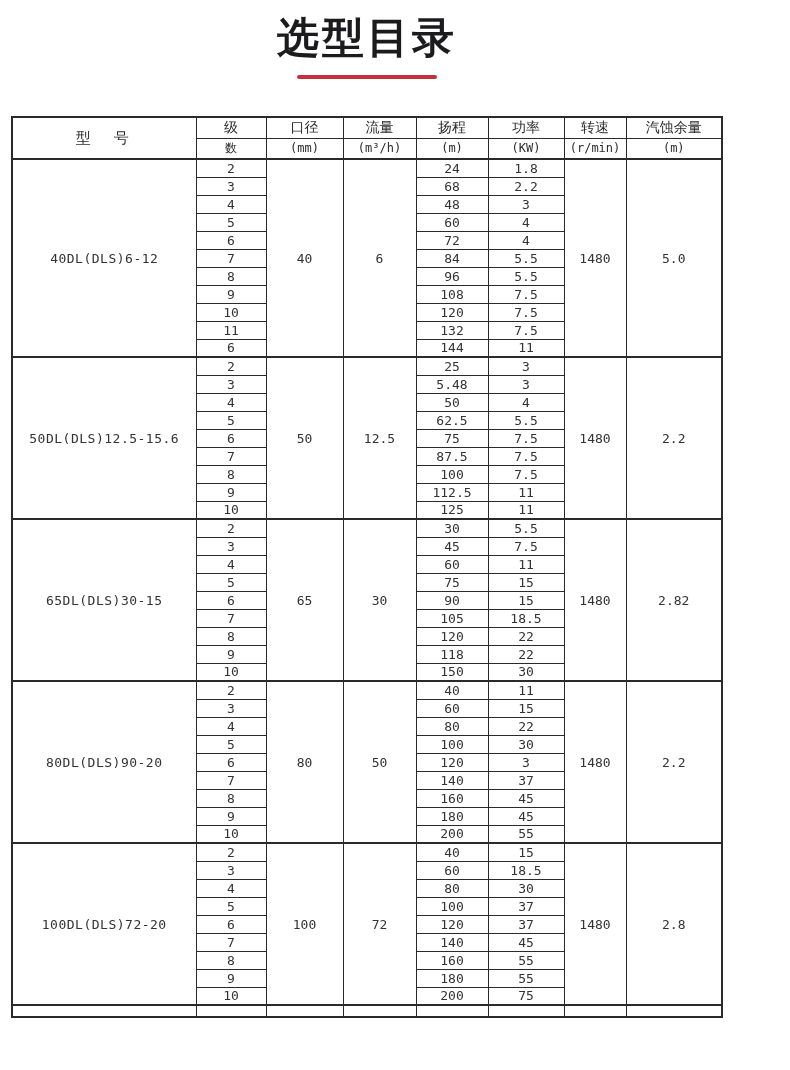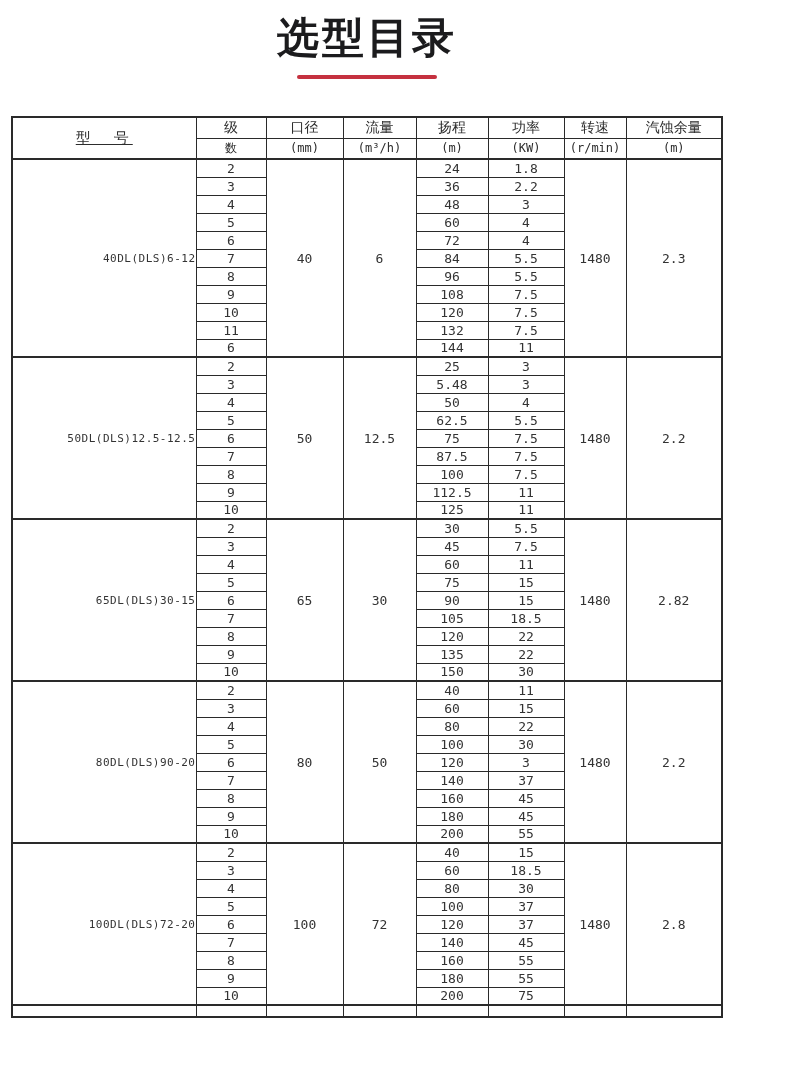--- a/index.html
+++ b/index.html
@@ -43,32 +43,32 @@
     overflow: hidden;
     white-space: nowrap;
   }
   .catalog thead th {
     height: 21px;
     font-weight: 400;
     font-size: 14px;
     color: #2d2d2d;
     font-family: "DejaVu Sans", sans-serif;
   }
-  .catalog thead th.model-h { font-size: 15px; letter-spacing: 4px; text-decoration: underline; }
+  .catalog thead th.model-h { font-size: 15px; letter-spacing: 4px; }
   .catalog thead tr.unit-row th {
     font-size: 12px;
     font-family: "DejaVu Sans Mono", "DejaVu Sans", monospace;
   }
   .catalog tbody td {
     height: 18px;
     font-size: 13px;
     color: #333333;
     font-family: "DejaVu Sans Mono", monospace;
   }
-  .catalog tbody td.model-cell { font-size: 11px; letter-spacing: 0.5px; text-align: right; }
+  .catalog tbody td.model-cell { font-size: 13px; letter-spacing: 0.5px; }
   .catalog tbody tr.section-start td { border-top-width: 2px; }
   .catalog tbody tr.stub-row td { height: 12px; }
 </style>
 </head>
 <body>
 
 <div class="page">
 
   <h1 class="title">选型目录</h1>
   <div class="title-underline" style="background: rgb(197, 49, 63);"></div>
@@ -107,25 +107,25 @@
     </thead>
     <tbody id="catalog-body">
         <tr class="section-start">
           <td rowspan="11" class="model-cell">40DL(DLS)6-12</td>
           <td>2</td>
           <td rowspan="11">40</td>
           <td rowspan="11">6</td>
           <td>24</td>
           <td>1.8</td>
           <td rowspan="11">1480</td>
-          <td rowspan="11">2.3</td>
-        </tr>
-        <tr>
-          <td>3</td>
-          <td>36</td>
+          <td rowspan="11">5.0</td>
+        </tr>
+        <tr>
+          <td>3</td>
+          <td>68</td>
           <td>2.2</td>
         </tr>
         <tr>
           <td>4</td>
           <td>48</td>
           <td>3</td>
         </tr>
         <tr>
           <td>5</td>
           <td>60</td>
@@ -160,21 +160,21 @@
           <td>11</td>
           <td>132</td>
           <td>7.5</td>
         </tr>
         <tr>
           <td>6</td>
           <td>144</td>
           <td>11</td>
         </tr>
         <tr class="section-start">
-          <td rowspan="9" class="model-cell">50DL(DLS)12.5-12.5</td>
+          <td rowspan="9" class="model-cell">50DL(DLS)12.5-15.6</td>
           <td>2</td>
           <td rowspan="9">50</td>
           <td rowspan="9">12.5</td>
           <td>25</td>
           <td>3</td>
           <td rowspan="9">1480</td>
           <td rowspan="9">2.2</td>
         </tr>
         <tr>
           <td>3</td>
@@ -251,21 +251,21 @@
           <td>105</td>
           <td>18.5</td>
         </tr>
         <tr>
           <td>8</td>
           <td>120</td>
           <td>22</td>
         </tr>
         <tr>
           <td>9</td>
-          <td>135</td>
+          <td>118</td>
           <td>22</td>
         </tr>
         <tr>
           <td>10</td>
           <td>150</td>
           <td>30</td>
         </tr>
         <tr class="section-start">
           <td rowspan="9" class="model-cell">80DL(DLS)90-20</td>
           <td>2</td>

